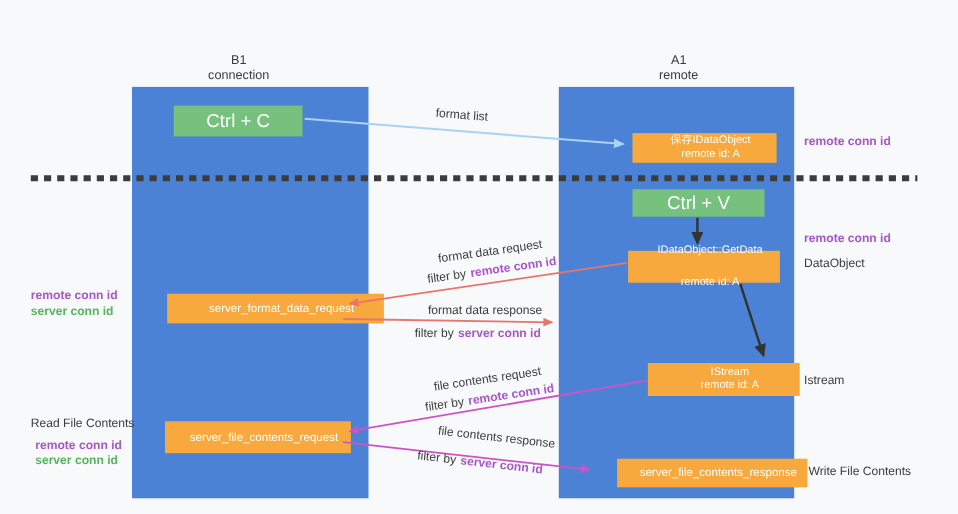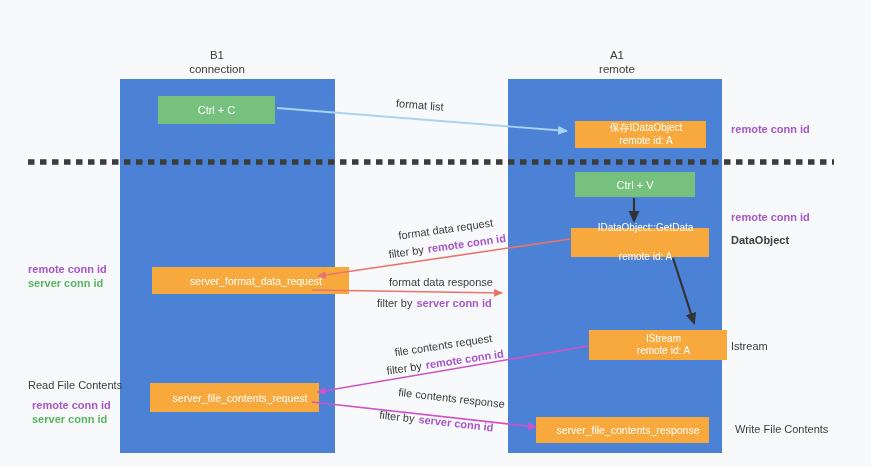--- a/index.html
+++ b/index.html
@@ -16,21 +16,21 @@
 
   .title{position:absolute;top:6px;left:0;width:100%;text-align:center;
          font-size:15px;line-height:19px;color:#3b3b3b;z-index:4;}
   .lane-header{position:absolute;top:49px;width:120px;text-align:center;
          font-size:11.5px;line-height:13.5px;color:#3b3b3b;z-index:4;}
   .lh-left{left:157px;}
   .lh-right{left:557px;}
 
   .node{position:absolute;display:flex;flex-direction:column;align-items:center;
         justify-content:center;color:#fff;text-align:center;z-index:2;}
-  .green{background:var(--box-green,#76c17d);font-size:11px;}
+  .green{background:var(--box-green,#76c17d);font-size:17px;}
   .orange{background:var(--box-orange,#f7a93e);padding-left:11px;}
   .one-line{font-size:10.5px;}
   .two-line{font-size:10px;line-height:12.5px;}
 
   .overlay{position:absolute;left:0;top:0;z-index:3;pointer-events:none;}
 
   .flow-label{position:absolute;font-size:11px;color:#3c3c3c;white-space:nowrap;z-index:4;}
   .side-label{position:absolute;font-size:11px;color:#3c3c3c;white-space:nowrap;z-index:4;}
   .purple{color:var(--label-purple,#a757c8);font-weight:bold;}
   .greentxt{color:var(--label-green,#56b55e);font-weight:bold;}
@@ -83,21 +83,21 @@
 
   <div class="node orange two-line" style="left:589px;top:330px;width:127px;height:30px;">
     <span>IStream</span>
     <span>remote id: A</span>
   </div>
 
   <div class="node orange one-line" style="left:150px;top:383px;width:158px;height:29px;">
     <span>server_file_contents_request</span>
   </div>
 
-  <div class="node orange one-line" style="left:536px;top:417px;width:162px;height:26px;">
+  <div class="node orange one-line" style="left:561px;top:417px;width:162px;height:26px;">
     <span>server_file_contents_response</span>
   </div>
 
   <svg class="overlay" width="871" height="467" viewBox="0 0 871 467">
     <defs>
       <marker id="m-blue" markerUnits="userSpaceOnUse" markerWidth="11" markerHeight="10" refX="9" refY="4.5" orient="auto">
           <path d="M0,0 L10,4.5 L0,9 z" fill="#a9d3f2"></path>
         </marker>
       <marker id="m-red" markerUnits="userSpaceOnUse" markerWidth="10" markerHeight="9" refX="8" refY="4" orient="auto">
           <path d="M0,0 L9,4 L0,8 z" fill="#e8756b"></path>
@@ -144,21 +144,21 @@
     <span class="pfx">filter by</span><span class="purple">remote conn id</span>
   </div>
 
   <div class="flow-label rot-dn" style="left:398px;top:392px;">file contents response</div>
   <div class="flow-label rot-dn" style="left:379px;top:415px;">
     <span class="pfx">filter by</span><span class="purple">server conn id</span>
   </div>
 
   <div class="side-label purple" style="left:731px;top:123px;">remote conn id</div>
   <div class="side-label purple" style="left:731px;top:211px;">remote conn id</div>
-  <div class="side-label" style="left:731px;top:234px;font-weight:bold;">DataObject</div>
+  <div class="side-label" style="left:731px;top:234px;">DataObject</div>
   <div class="side-label" style="left:731px;top:340px;">Istream</div>
   <div class="side-label" style="left:735px;top:423px;">Write File Contents</div>
 
   <div class="side-label purple" style="left:28px;top:263px;">remote conn id</div>
   <div class="side-label greentxt" style="left:28px;top:277px;">server conn id</div>
   <div class="side-label" style="left:28px;top:379px;">Read File Contents</div>
   <div class="side-label purple" style="left:32px;top:399px;">remote conn id</div>
   <div class="side-label greentxt" style="left:32px;top:413px;">server conn id</div>
 
 </div>

